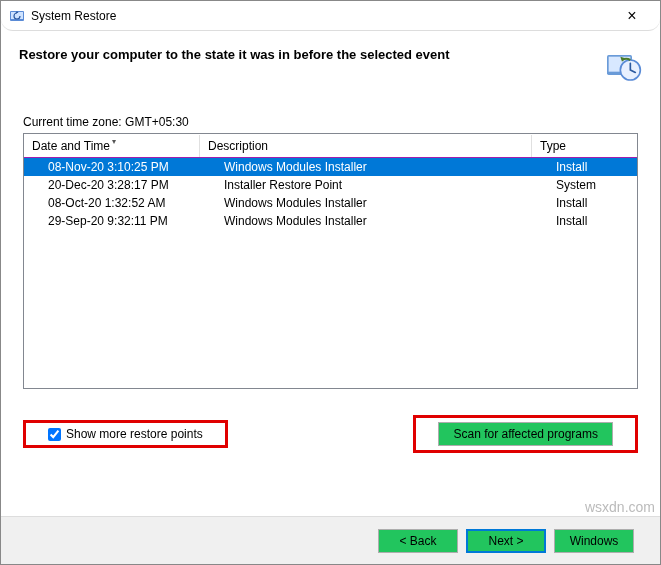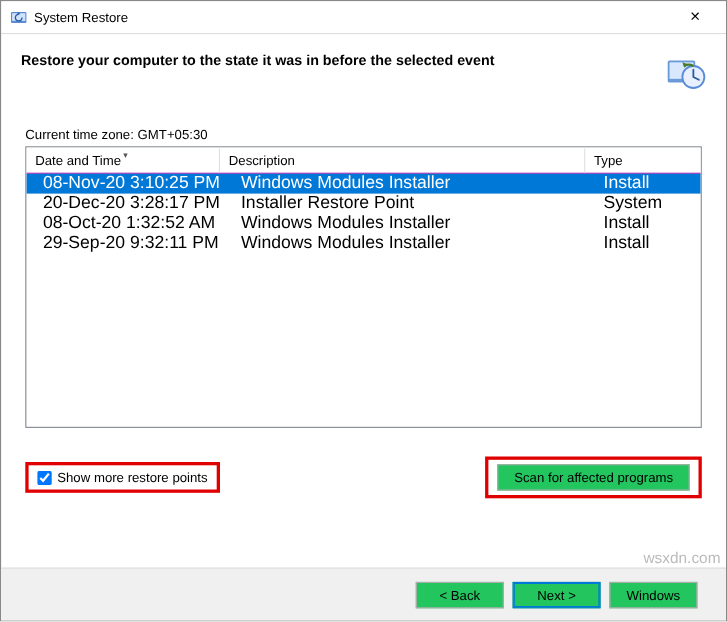--- a/index.html
+++ b/index.html
@@ -19,20 +19,21 @@
     background: #fff;
     display: flex;
     flex-direction: column;
   }
   .titlebar {
     height: 30px;
     display: flex;
     align-items: center;
     padding: 0 8px;
     border-bottom: 1px solid #ddd;
+    border-radius: 12px;
   }
   .titlebar .ticon { width: 16px; height: 16px; margin-right: 6px; }
   .titlebar .title { flex: 1; font-size: 12px; }
   .titlebar .close { width: 40px; text-align: center; font-size: 16px; cursor: default; font-family: Arial, sans-serif; }
   .header {
     display: flex;
     align-items: flex-start;
     padding: 14px 18px 30px 18px;
   }
   .header .htext { font-weight: bold; font-size: 13px; flex: 1; padding-top: 2px; }
@@ -65,32 +66,32 @@
   }
   .ghead .col:last-child { border-right: none; }
   .sortmark {
     position: absolute;
     font-size: 8px;
     color: #555;
     top: 2px;
     left: 88px;
   }
   .grow { display: flex; height: 18px; align-items: center; }
-  .grow .cell { padding: 1px 4px; font-size: 16px; white-space: nowrap; overflow: hidden; margin-left: 11px; }
+  .grow .cell { padding: 1px 24px; font-size: 12px; white-space: nowrap; overflow: hidden; }
   .grow.selected { background: #0078d7; color: #fff; }
   .c1 { width: 176px; }
   .c2 { width: 332px; }
   .c3 { width: 96px; }
   .lowrow {
     display: flex;
     justify-content: space-between;
     align-items: center;
     margin-top: 26px;
   }
-  .redbox { border: 3px solid #e00000; padding: 4px 8px; display: inline-flex; align-items: flex-start; }
+  .redbox { border: 3px solid #e00000; padding: 4px 22px; display: inline-flex; align-items: flex-start; }
   .chk { display: inline-flex; align-items: center; gap: 5px; }
   .chk input { margin: 0; }
   .btn {
     border: 1px solid #adadad; background: #22c55e;
     padding: 4px 14px; font-size: 12px; cursor: default;
     min-width: 80px; text-align: center; font-family: inherit;
   }
   .btn:focus, .btn.default { border-color: #0078d7; box-shadow: inset 0 0 0 1px #0078d7; }
   .footer {
     height: 48px;

